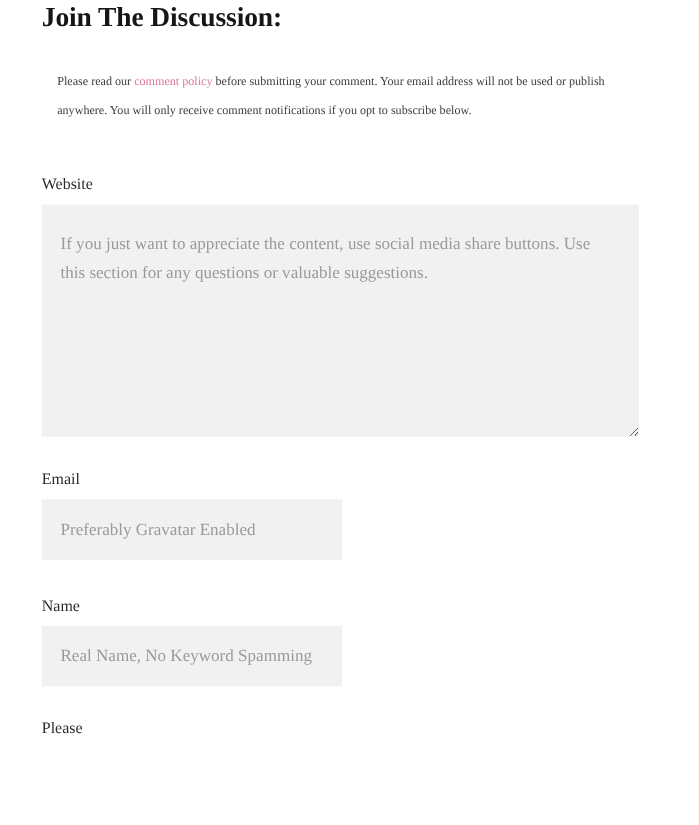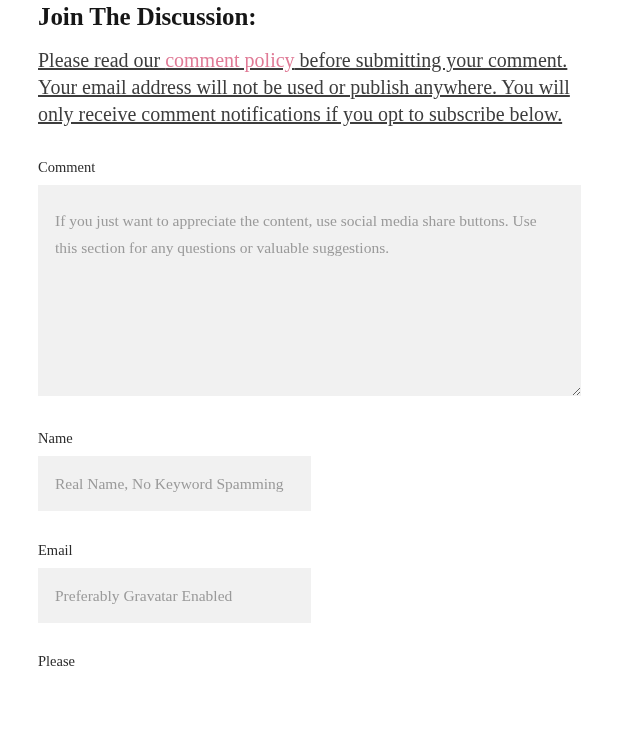--- a/index.html
+++ b/index.html
@@ -31,27 +31,26 @@
     font-family: "Liberation Serif", "DejaVu Serif", serif;
     font-size: 25px;
     line-height: 32px;
     font-weight: 700;
     color: #161616;
     letter-spacing: -0.1px;
   }
 
   
   .form-intro {
-    margin: 0;
+    margin: 14px;
     padding-top: 14px;
-    font-size: 20px;
+    font-size: 11px;
     line-height: 27px;
     color: #3d3d3d;
     max-width: 545px;
-    text-decoration: underline;
   }
   .form-intro a.policy-link {
     color: #e07a96;
     text-decoration: none;
   }
 
   
   .field-group {
     margin: 0;
   }
@@ -114,32 +113,32 @@
 
 <div class="page">
 
   <h2 class="form-title">Join The Discussion:</h2>
 
   <p class="form-intro">
     <span>Please read our </span><a class="policy-link" href="#">comment policy</a><span> before submitting your comment. Your email address will not be used or publish anywhere. You will only receive comment notifications if you opt to subscribe below.</span>
   </p>
 
   <div class="field-group comment-group">
-    <label class="field-label" for="comment-input">Comment</label>
+    <label class="field-label" for="comment-input">Website</label>
     <textarea id="comment-input" class="text-area" placeholder="If you just want to appreciate the content, use social media share buttons. Use this section for any questions or valuable suggestions." style=""></textarea>
+  </div>
+
+  <div class="field-group email-group">
+    <label class="field-label" for="email-input">Email</label>
+    <input id="email-input" class="text-input" type="text" placeholder="Preferably Gravatar Enabled" style="">
   </div>
 
   <div class="field-group name-group">
     <label class="field-label" for="name-input">Name</label>
     <input id="name-input" class="text-input" type="text" placeholder="Real Name, No Keyword Spamming" style="">
-  </div>
-
-  <div class="field-group email-group">
-    <label class="field-label" for="email-input">Email</label>
-    <input id="email-input" class="text-input" type="text" placeholder="Preferably Gravatar Enabled" style="">
   </div>
 
   <div class="field-group website-group">
     <label class="field-label" for="website-input">Please</label>
   </div>
 
   <div class="submit-row">
     
   </div>
 

